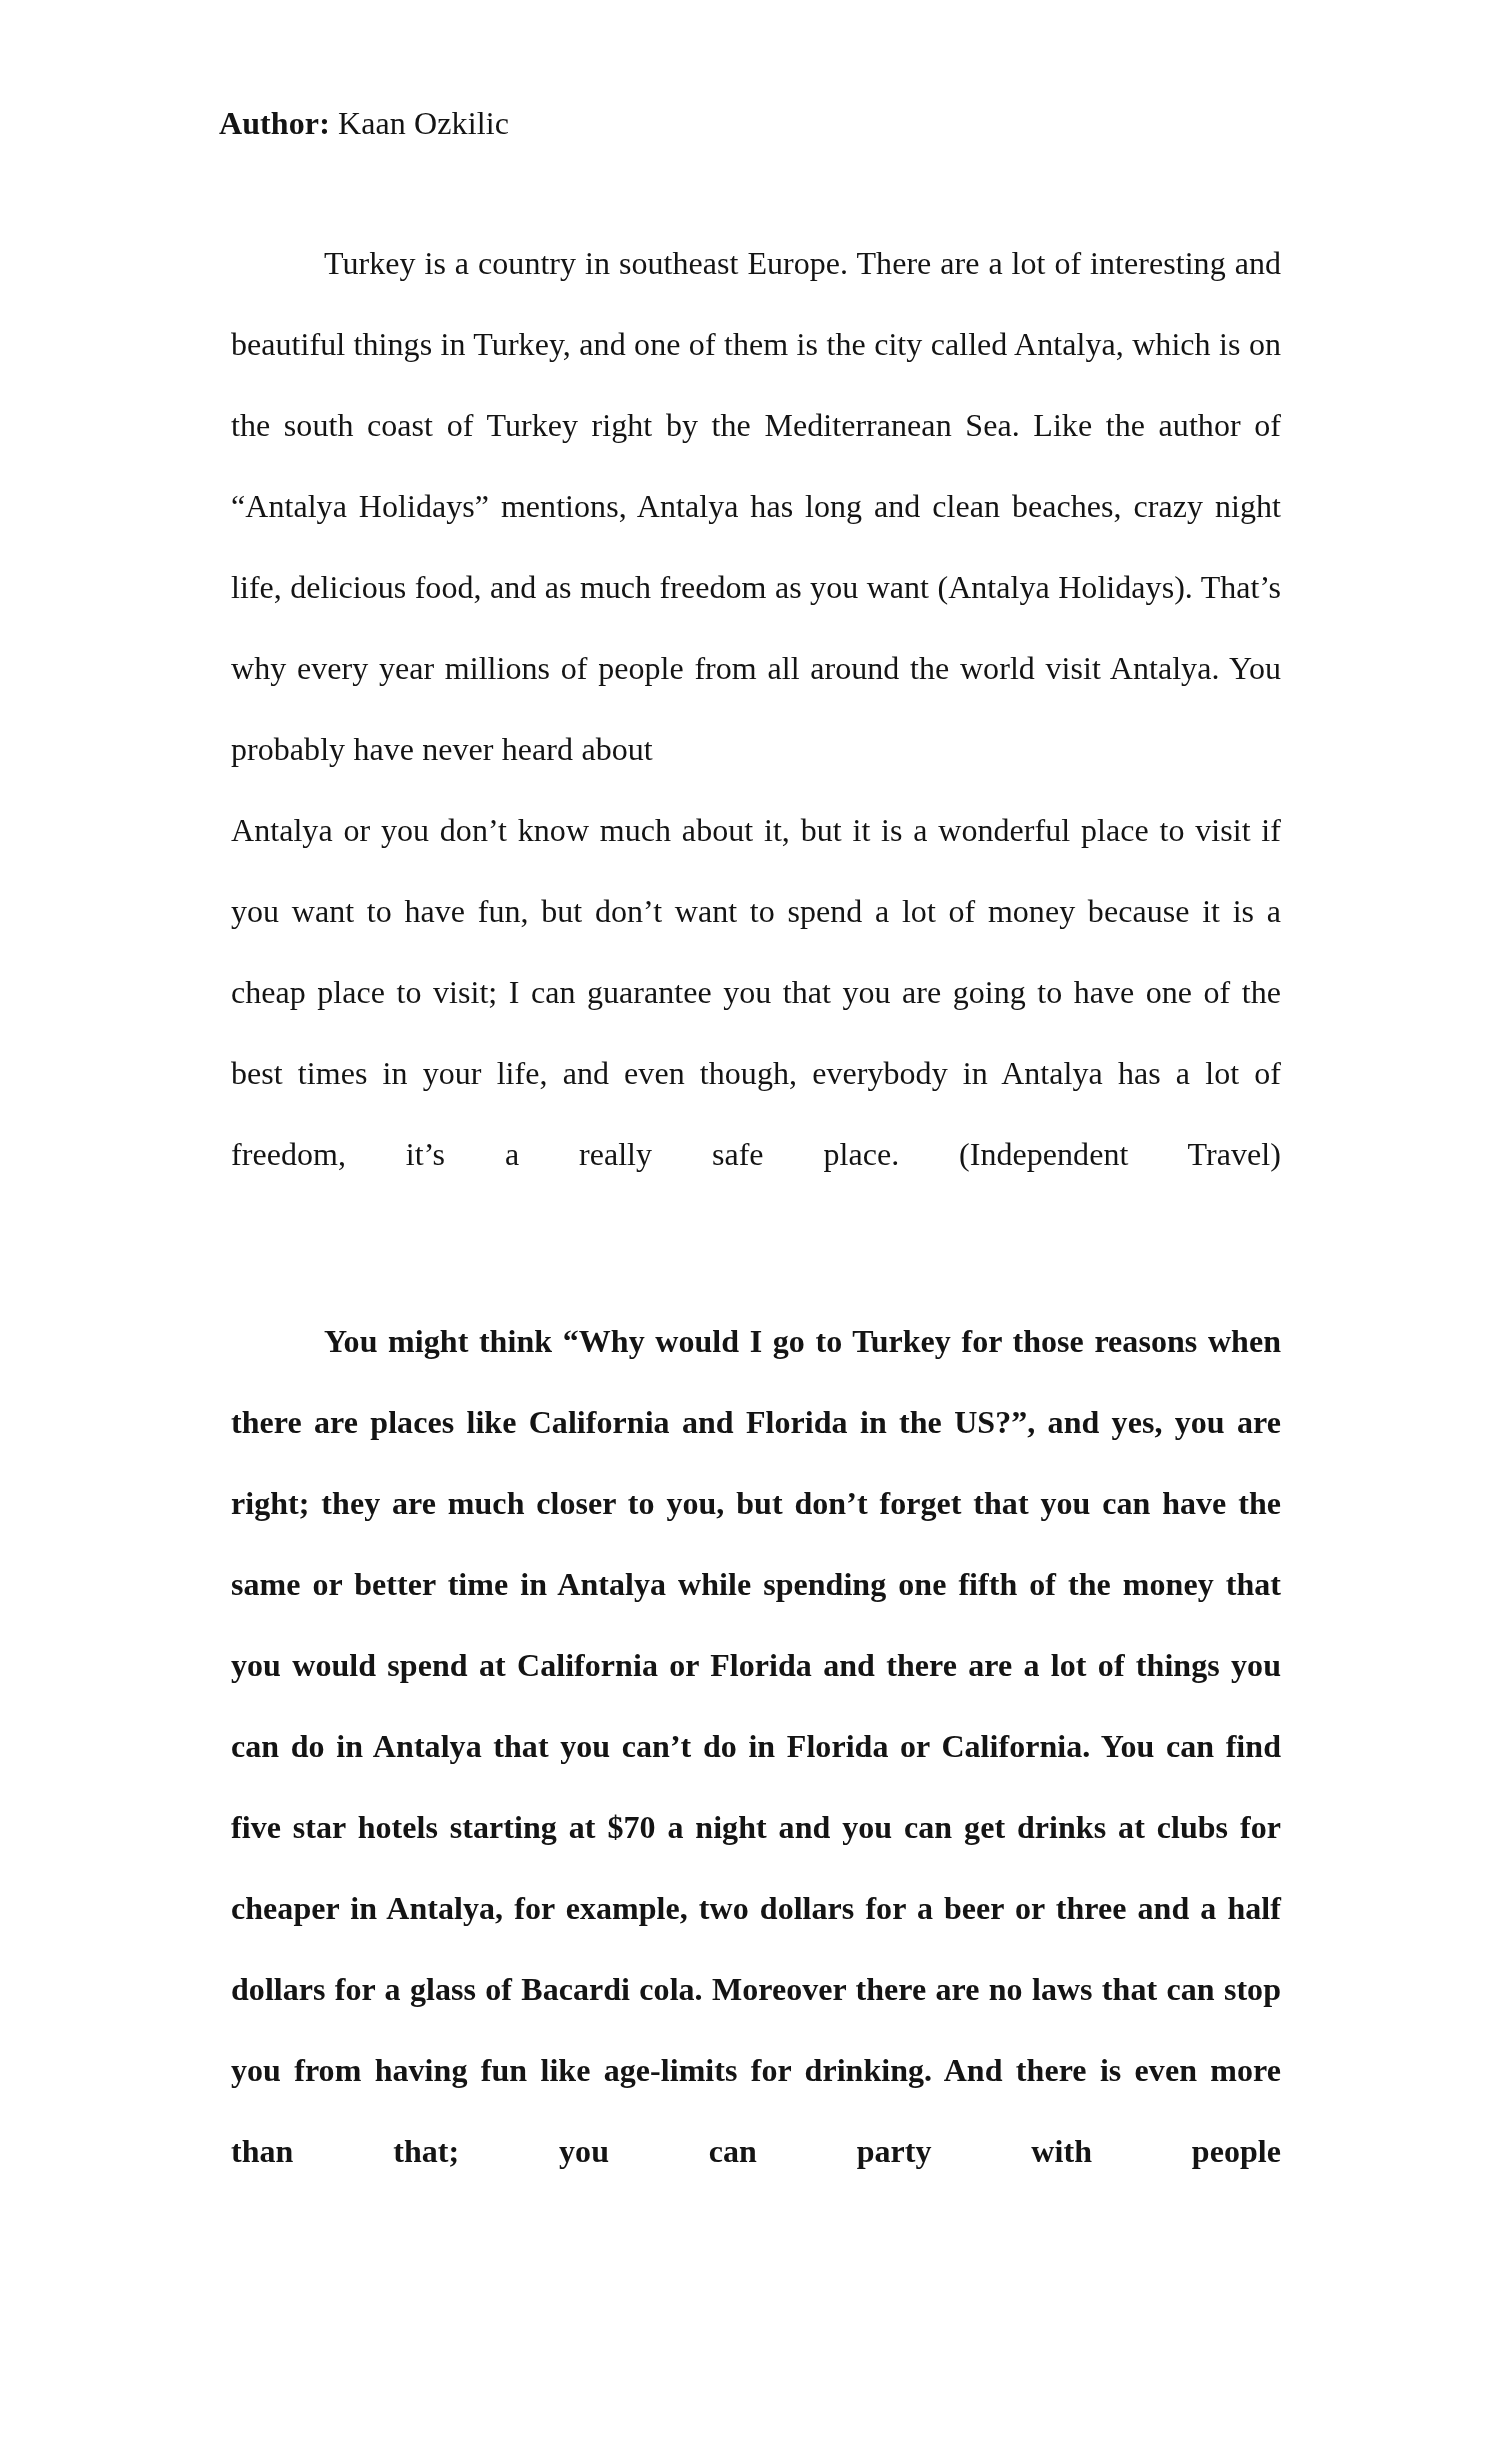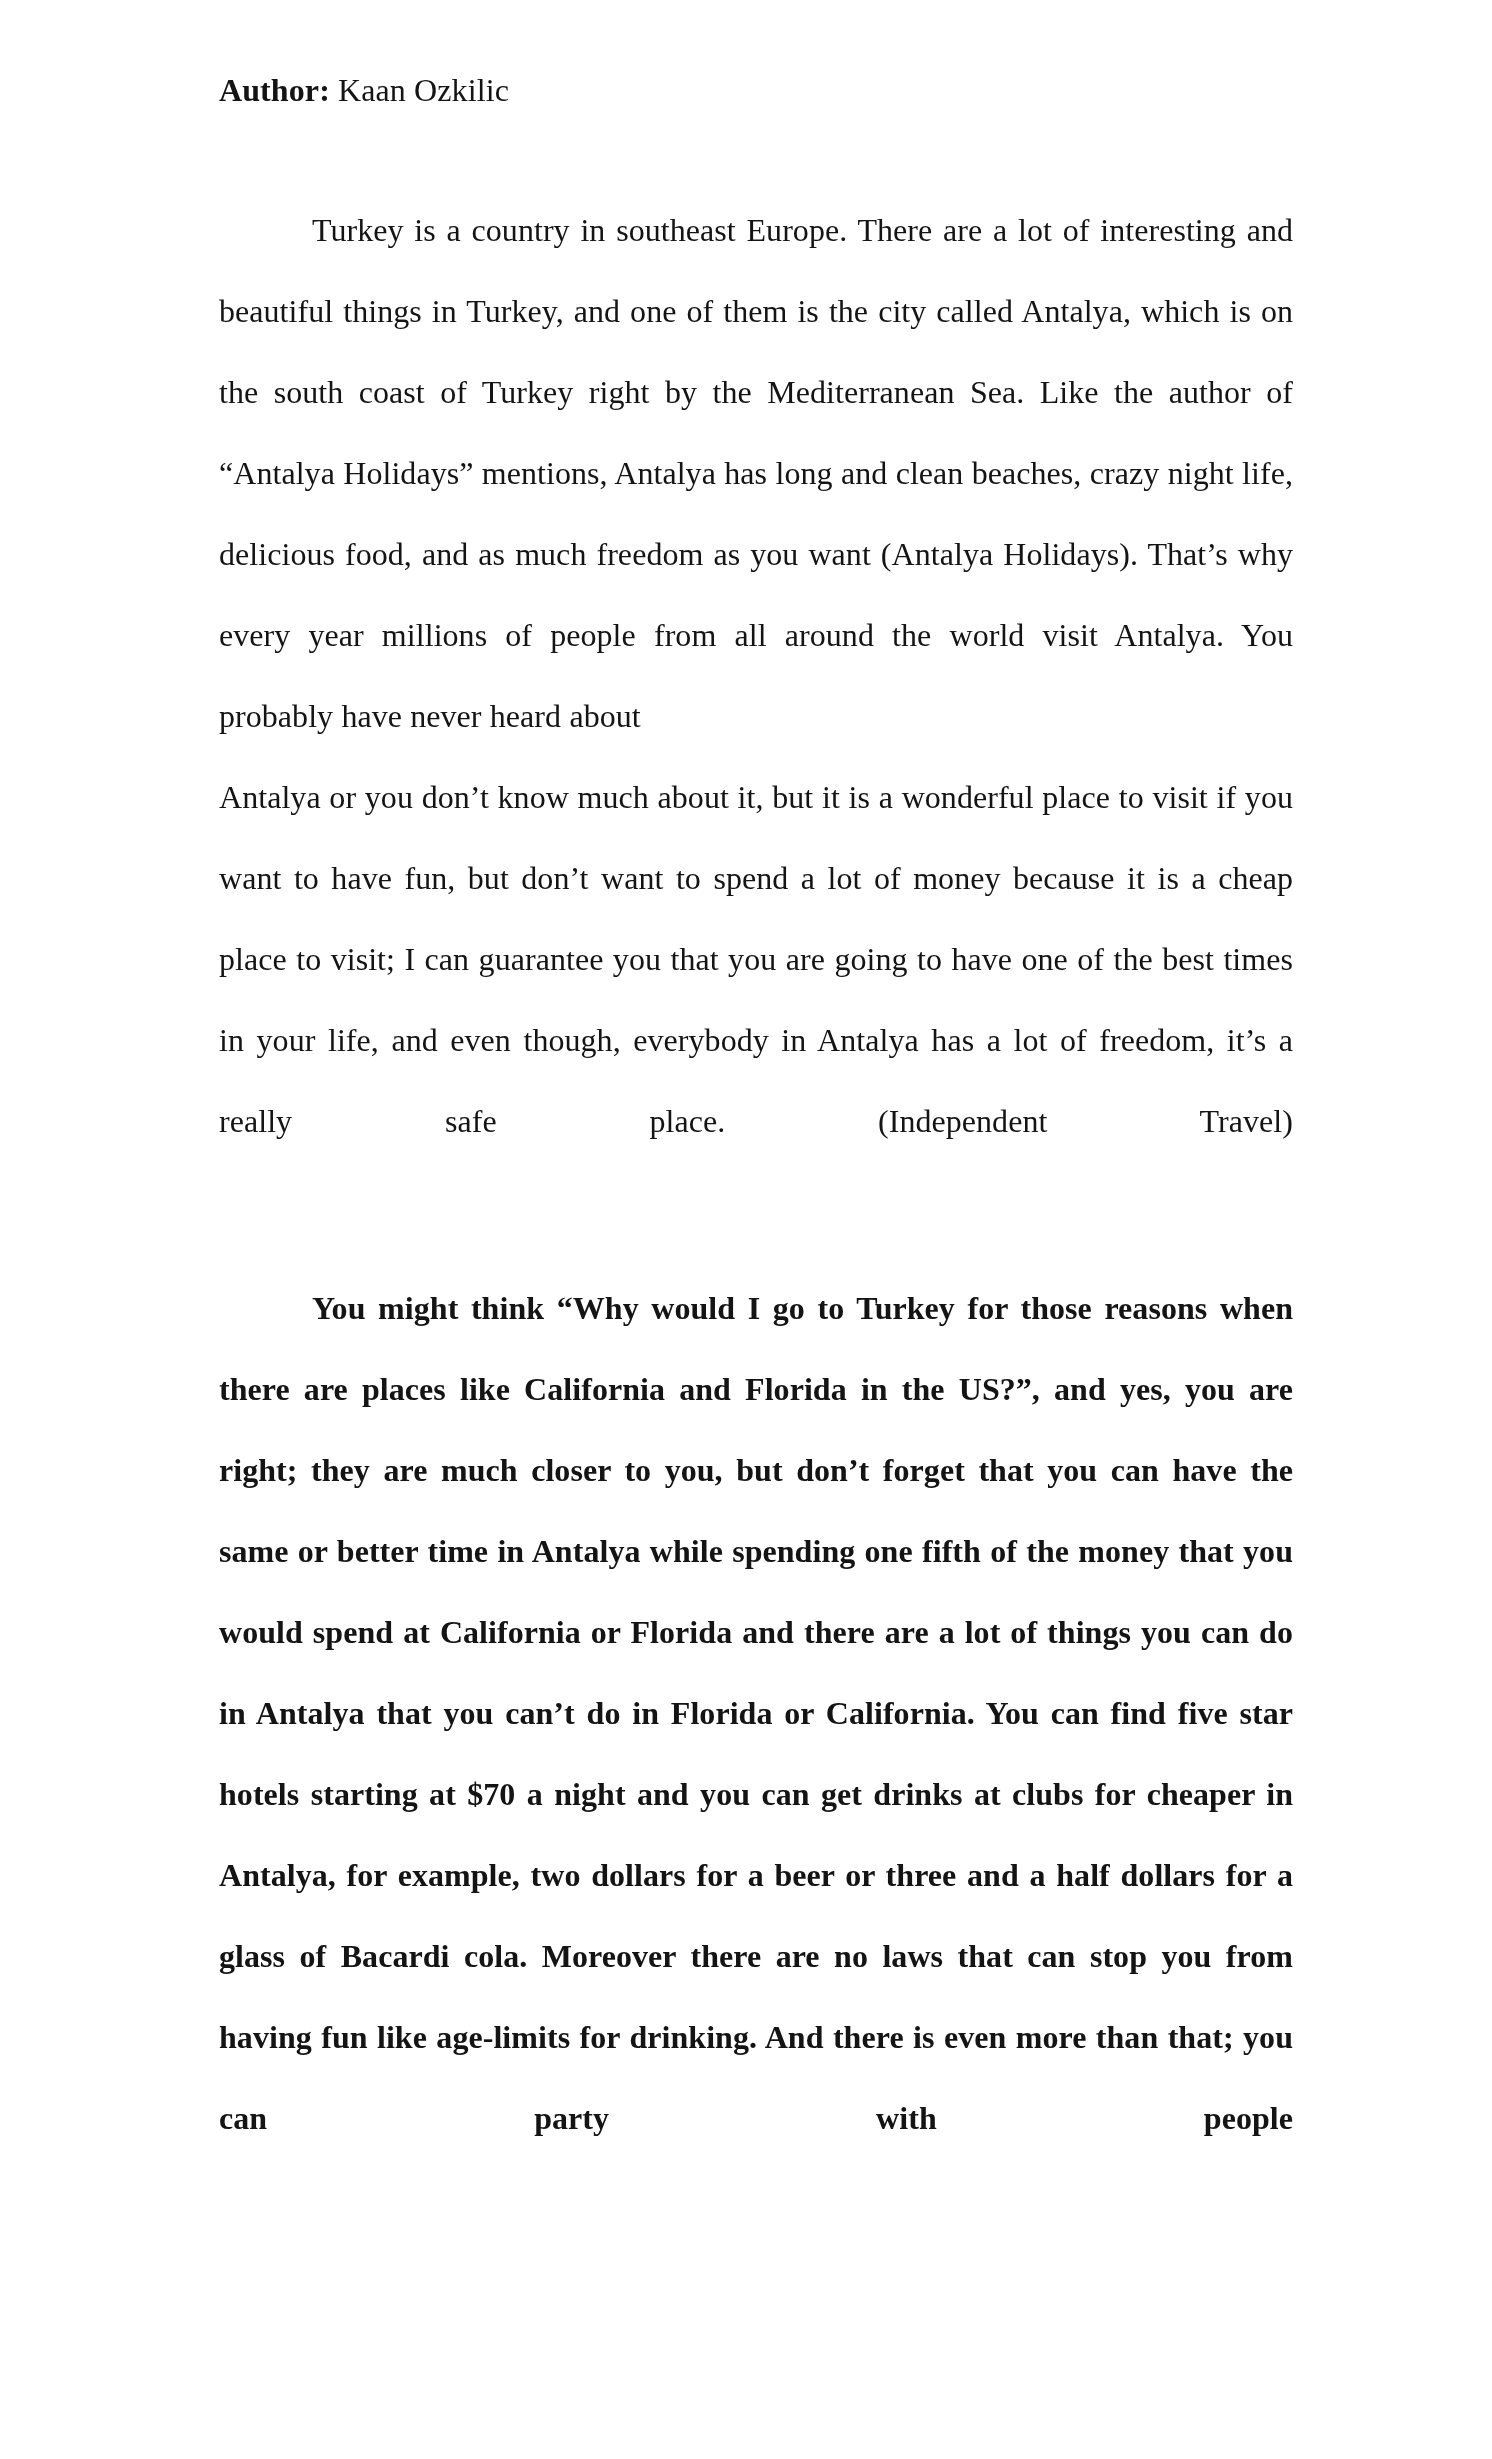--- a/index.html
+++ b/index.html
@@ -20,35 +20,35 @@
     box-sizing: border-box;
   }
   .content {
     position: absolute;
     left: 219px;
     top: 0;
     width: 1074px;
   }
   .author-line {
     margin: 0;
-    padding-top: 70px;
+    padding-top: 103px;
     font-size: 32px;
     line-height: 1.25;
     letter-spacing: 0.1px;
     text-align: left;
     white-space: nowrap;
   }
   .author-label {
     font-weight: bold;
   }
   .author-name {
     font-weight: normal;
   }
   .body-par {
-    margin: 0;
+    margin: 12px;
     font-size: 32px;
     line-height: 81px;
     text-align: justify;
     text-justify: inter-word;
     letter-spacing: 0.05px;
     word-spacing: 0.2px;
     hyphens: none;
   }
   .body-par.first {
     margin-top: 80px;

